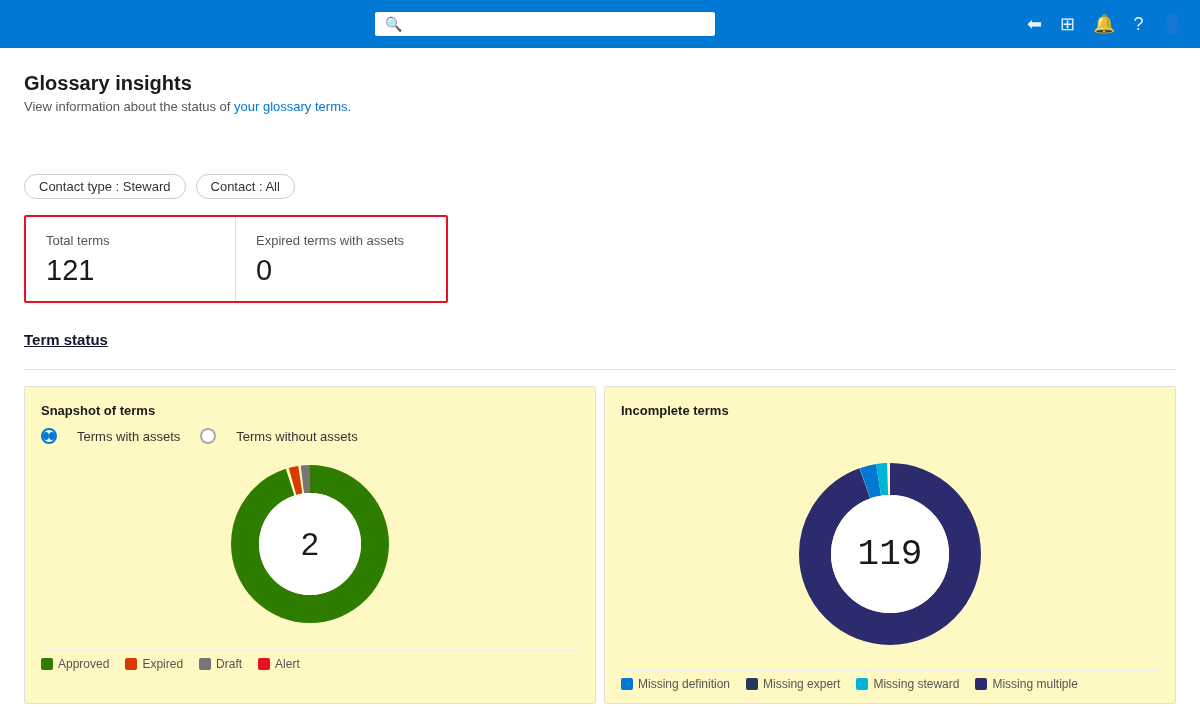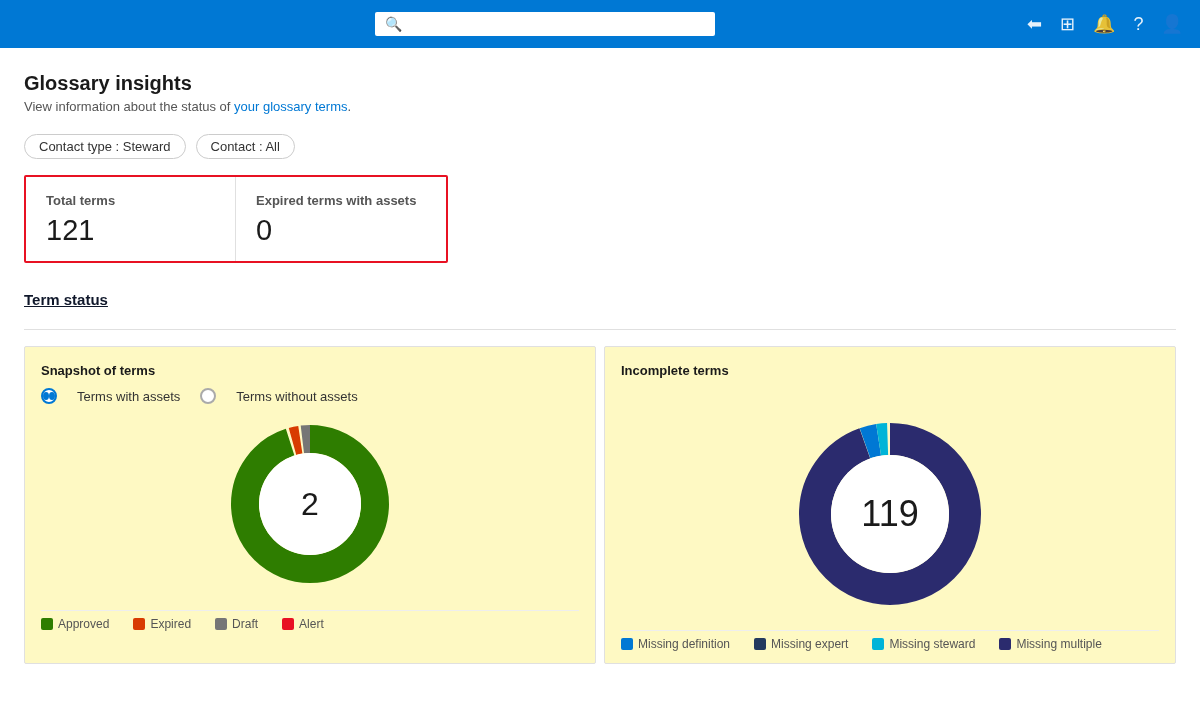--- a/index.html
+++ b/index.html
@@ -72,20 +72,21 @@
       margin-bottom: 16px;
     }
     .filter-pill {
       border: 1px solid #ccc;
       border-radius: 20px;
       padding: 4px 14px;
       font-size: 13px;
       background: white;
       cursor: pointer;
       color: #333;
+      margin-top: 40px;
     }
 
     
     .stat-cards-container {
       border: 2px solid #e81123;
       border-radius: 2px;
       display: inline-flex;
       margin-bottom: 24px;
       background: white;
     }
@@ -94,21 +95,20 @@
       border-right: 1px solid #e0e0e0;
       min-width: 210px;
     }
     .stat-card:last-child {
       border-right: none;
     }
     .stat-label {
       font-size: 13px;
       color: #555;
       margin-bottom: 8px;
-      font-weight: bold;
     }
     .stat-value {
       font-size: 29px;
       font-weight: 300;
       color: #1a1a1a;
       line-height: 1;
     }
 
     
     .term-status-section {
@@ -209,21 +209,21 @@
       left: 50%;
       transform: translate(-50%, -50%);
       font-size: 32px;
       font-weight: 300;
       color: #1a1a1a;
     }
 
     
     .legend-row {
       display: flex;
-      gap: 24px;
+      gap: 16px;
       flex-wrap: wrap;
       padding-top: 6px;
       border-top: 1px solid #eee;
     }
     .legend-item {
       display: flex;
       align-items: center;
       gap: 5px;
       font-size: 12px;
       color: #555;
@@ -342,21 +342,21 @@
             <svg width="200" height="200" viewBox="0 0 200 200">
 
               <circle cx="100" cy="100" r="75" fill="none" stroke="#2b2b6e" stroke-width="32" stroke-dasharray="444.8 471.2" stroke-dashoffset="0"></circle>
 
               <circle cx="100" cy="100" r="75" fill="none" stroke="#0078d4" stroke-width="32" stroke-dasharray="14 460" stroke-dashoffset="-445"></circle>
 
               <circle cx="100" cy="100" r="75" fill="none" stroke="#00b4d8" stroke-width="32" stroke-dasharray="9 462" stroke-dashoffset="-459"></circle>
 
               <circle cx="100" cy="100" r="59" fill="white"></circle>
             </svg>
-            <div class="donut-center-text" style="font-size:36px;">119</div>
+            <div class="donut-center-text" style="font-size:36px;font-family:Liberation Mono, monospace;">119</div>
           </div>
         </div>
 
         <div class="legend-row">
           <div class="legend-item">
             <div class="legend-dot" style="background:#0078d4;"></div>
             <span>Missing definition</span>
           </div>
           <div class="legend-item">
             <div class="legend-dot" style="background:#243a5e;"></div>

